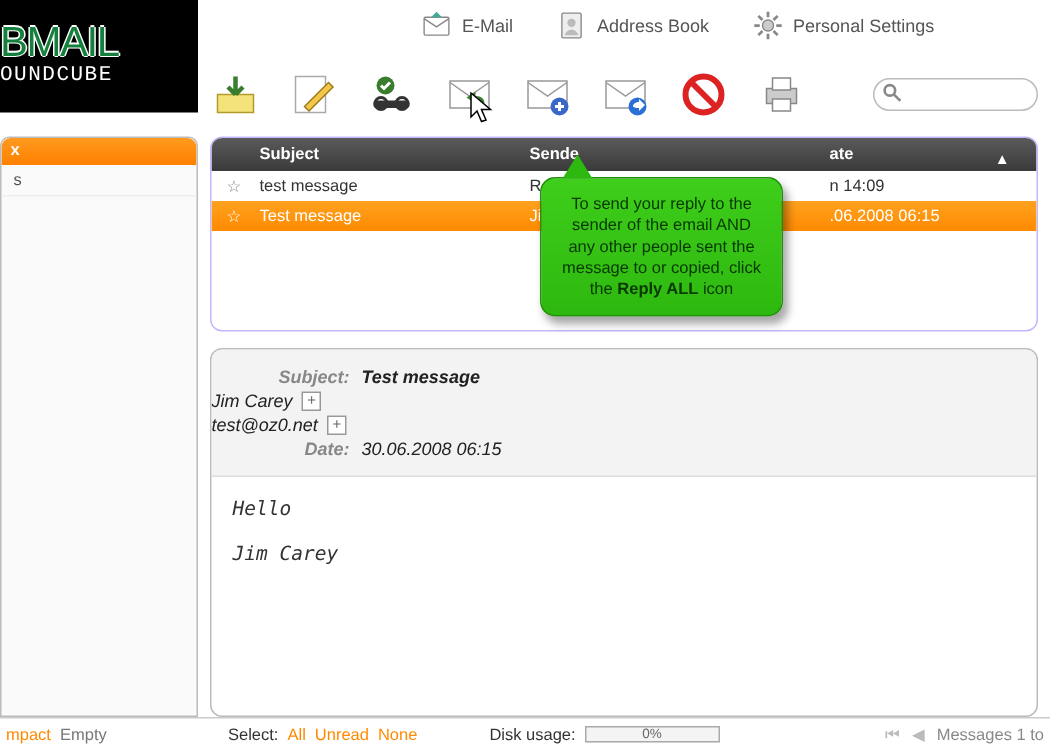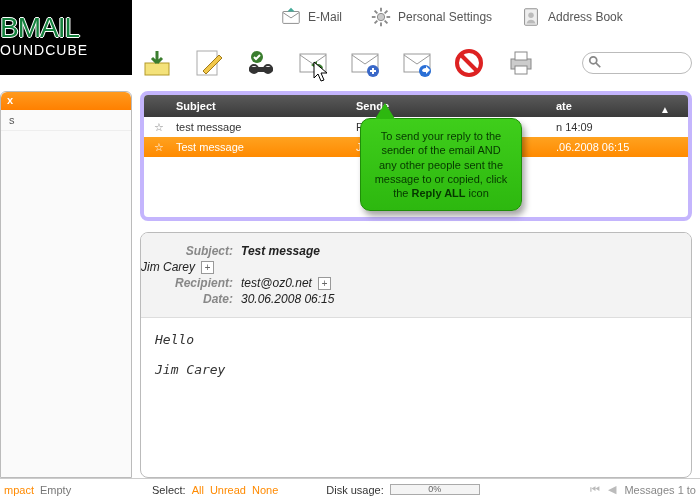--- a/index.html
+++ b/index.html
@@ -35,21 +35,21 @@
     padding-left: 0;
   }
   .logo .l1 {
     font-family: Impact, "Arial Black", sans-serif;
     font-size: 28px; letter-spacing: -1px;
     color: #15803d;
     text-shadow: -1px 0 #fff, 1px 0 #fff, 0 -1px #fff, 0 1px #fff;
     line-height: 0.8;
   }
   .logo .l2 {
-    font-family: Liberation Sans, sans-serif;
+    font-family: Liberation Mono, monospace;
     font-size: 14px; letter-spacing: 1px;
     color: #fff;
     background: #000;
     margin-top: 3px;
   }
 
   
   .toolbar {
     position: absolute;
     top: 40px; left: 140px; right: 8px; height: 46px;
@@ -101,21 +101,21 @@
     padding: 4px 8px;
     border-bottom: 1px solid #eee;
     color: #555;
     cursor: pointer;
   }
 
   
   .listpanel {
     position: absolute;
     top: 91px; left: 140px; right: 8px; height: 130px;
-    border: 4px solid #c4b5fd;
+    border: 1px solid #c4b5fd;
     border-radius: 8px;
     overflow: hidden;
     background: #fff;
   }
   .listhead {
     display: flex;
     background: linear-gradient(#5a5a5a, #3a3a3a);
     color: #fff;
     font-weight: bold;
     font-size: 11px;
@@ -248,45 +248,45 @@
 </div>
 
 <div class="topnav">
   <div class="nav-item">
     <svg viewBox="0 0 24 24">
         <rect x="3" y="6" width="18" height="13" rx="1" fill="#fff" stroke="#888"></rect>
         <path d="M3 7l9 6 9-6" fill="none" stroke="#888"></path>
         <path d="M12 2l-4 4h8z" fill="#4a9"></path>
       </svg>
     <span>E-Mail</span>
+  </div>
+  <div class="nav-item">
+    <svg viewBox="0 0 24 24">
+        <rect x="5" y="3" width="14" height="18" rx="1" fill="#eee" stroke="#888"></rect>
+        <circle cx="12" cy="10" r="3" fill="#bbb"></circle>
+        <path d="M7 19c1-3 3-4 5-4s4 1 5 4" fill="#bbb"></path>
+      </svg>
+    <span>Address Book</span>
   </div>
   <div class="nav-item">
     <svg viewBox="0 0 24 24">
         <circle cx="12" cy="12" r="4" fill="#ccc" stroke="#888"></circle>
         <g stroke="#888" stroke-width="2">
           <line x1="12" y1="2" x2="12" y2="6"></line>
           <line x1="12" y1="18" x2="12" y2="22"></line>
           <line x1="2" y1="12" x2="6" y2="12"></line>
           <line x1="18" y1="12" x2="22" y2="12"></line>
           <line x1="5" y1="5" x2="8" y2="8"></line>
           <line x1="16" y1="16" x2="19" y2="19"></line>
           <line x1="5" y1="19" x2="8" y2="16"></line>
           <line x1="16" y1="8" x2="19" y2="5"></line>
         </g>
       </svg>
     <span>Personal Settings</span>
   </div>
-  <div class="nav-item">
-    <svg viewBox="0 0 24 24">
-        <rect x="5" y="3" width="14" height="18" rx="1" fill="#eee" stroke="#888"></rect>
-        <circle cx="12" cy="10" r="3" fill="#bbb"></circle>
-        <path d="M7 19c1-3 3-4 5-4s4 1 5 4" fill="#bbb"></path>
-      </svg>
-    <span>Address Book</span>
-  </div>
 </div>
 
 <div class="toolbar">
   <div class="tbtn">
     <svg viewBox="0 0 32 32">
         <rect x="4" y="16" width="24" height="12" fill="#f4e27a" stroke="#b49a2a"></rect>
         <path d="M16 4v12m0 0l-5-5m5 5l5-5" stroke="#3a7d2e" stroke-width="3" fill="none"></path>
       </svg>
   </div>
   <div class="tbtn">
@@ -382,21 +382,20 @@
   <div class="prev-head">
     <div class="prev-row">
       <span class="prev-label">Subject:</span>
       <span class="prev-val">Test message</span>
     </div>
     <div class="prev-row">
       <span class="prev-val normal">Jim Carey</span>
       <span class="plusbox">+</span>
     </div>
     <div class="prev-row">
-      <span class="prev-label">Recipient:</span>
       <span class="prev-val normal">test@oz0.net</span>
       <span class="plusbox">+</span>
     </div>
     <div class="prev-row">
       <span class="prev-label">Date:</span>
       <span class="prev-val normal">30.06.2008 06:15</span>
     </div>
   </div>
   <div class="prev-body">Hello
 

